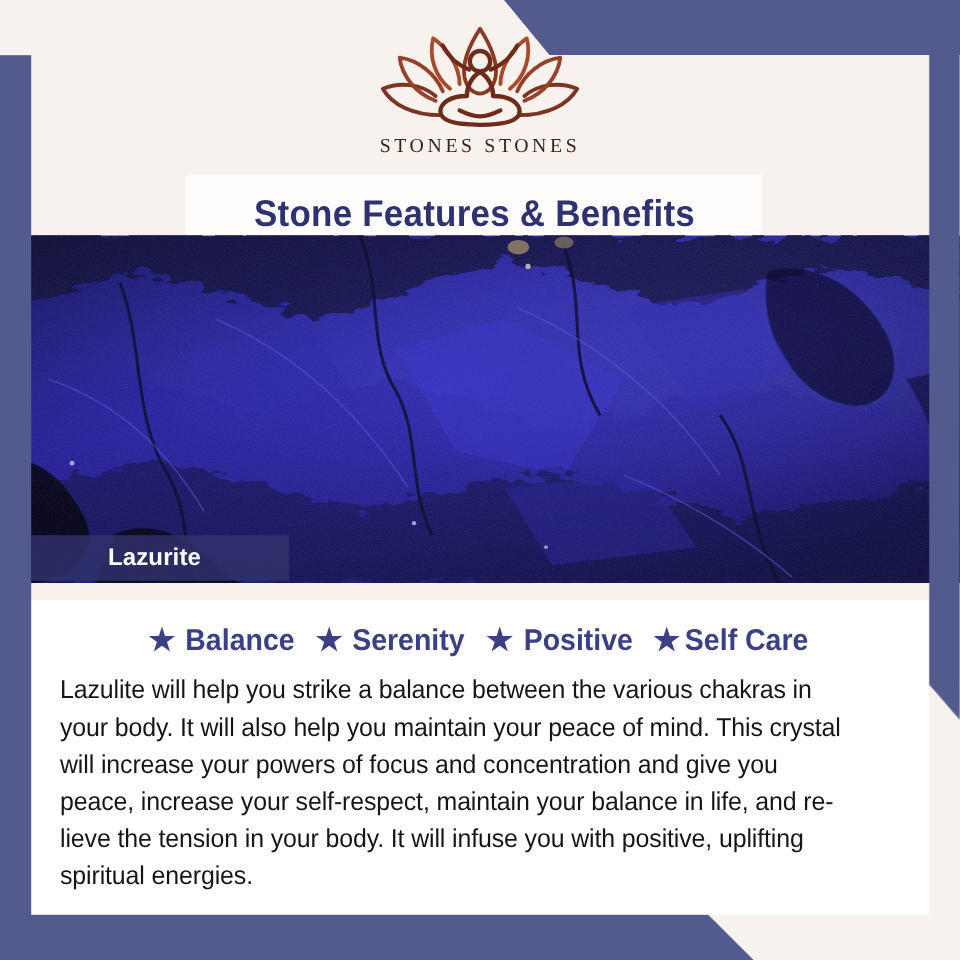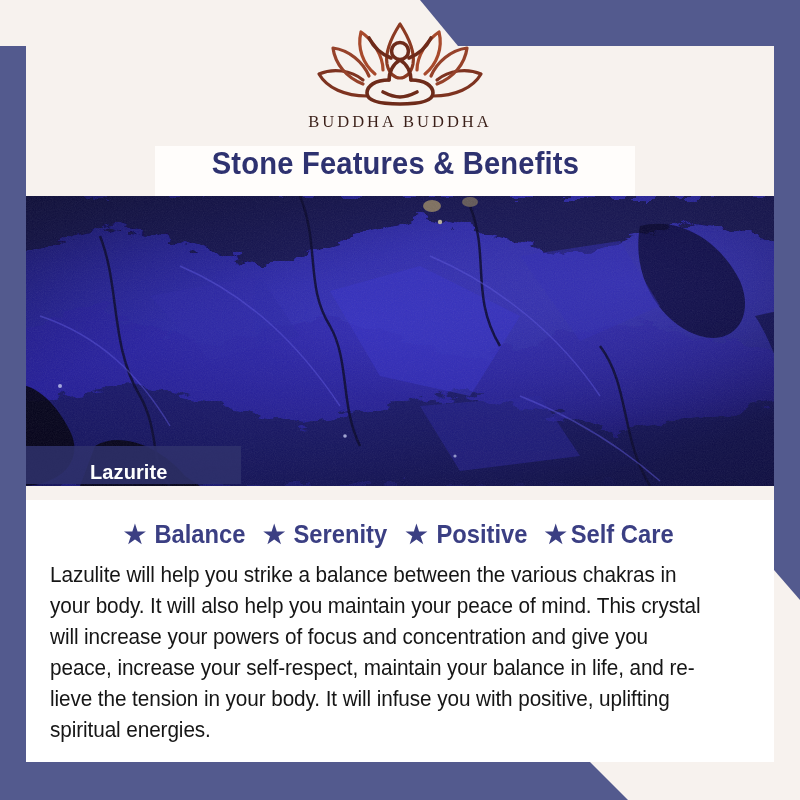--- a/index.html
+++ b/index.html
@@ -86,21 +86,21 @@
     font-weight: 400;
   }
 
   
   .title-banner {
     position: absolute;
     left: 155px; top: 146px;
     width: 480px; height: 50px;
     background: #fffdfb;
     display: flex;
-    align-items: flex-start;
+    align-items: flex-end;
     justify-content: center;
     z-index: 3;
   }
   .title-banner h1 {
     margin: 0;
     font-size: 31px;
     font-weight: bold;
     color: #2e3270;
     letter-spacing: 0.2px;
     transform: scaleX(0.94);
@@ -117,21 +117,21 @@
   }
   .stone-band svg { display: block; width: 800px; height: 290px; }
 
   
   .name-tag {
     position: absolute;
     left: 26px; top: 446px;
     width: 215px; height: 38px;
     background: rgba(48,50,108,0.86);
     display: flex;
-    align-items: flex-end;
+    align-items: center;
     z-index: 3;
   }
   .name-tag span {
     margin-left: 64px;
     color: #ffffff;
     font-size: 20px;
     font-weight: bold;
     letter-spacing: 0.1px;
   }
 
@@ -213,21 +213,21 @@
         <path d="M86 40 C76 36 68 28 64 20"></path>
         <path d="M104 40 C114 36 122 28 126 20"></path>
 
         <path d="M95 42 C88 46 84 54 84 62"></path>
         <path d="M95 42 C102 46 106 54 106 62"></path>
 
         <path d="M84 62 C70 62 62 68 62 75 C62 82 72 86 95 86 C118 86 128 82 128 75 C128 68 120 62 106 62"></path>
         <path d="M78 74 C86 78 92 79 95 79 C98 79 104 78 112 74"></path>
       </g>
     </svg>
-    <div class="logo-word">BUDDHA BUDDHA</div>
+    <div class="logo-word">STONES STONES</div>
   </div>
 
   <div class="title-banner">
     <h1>Stone Features &amp; Benefits</h1>
   </div>
 
   <div class="stone-band">
     <svg viewBox="0 0 800 290" preserveAspectRatio="none">
       <defs>
         <linearGradient id="gbase" x1="0" y1="0" x2="1" y2="1">

